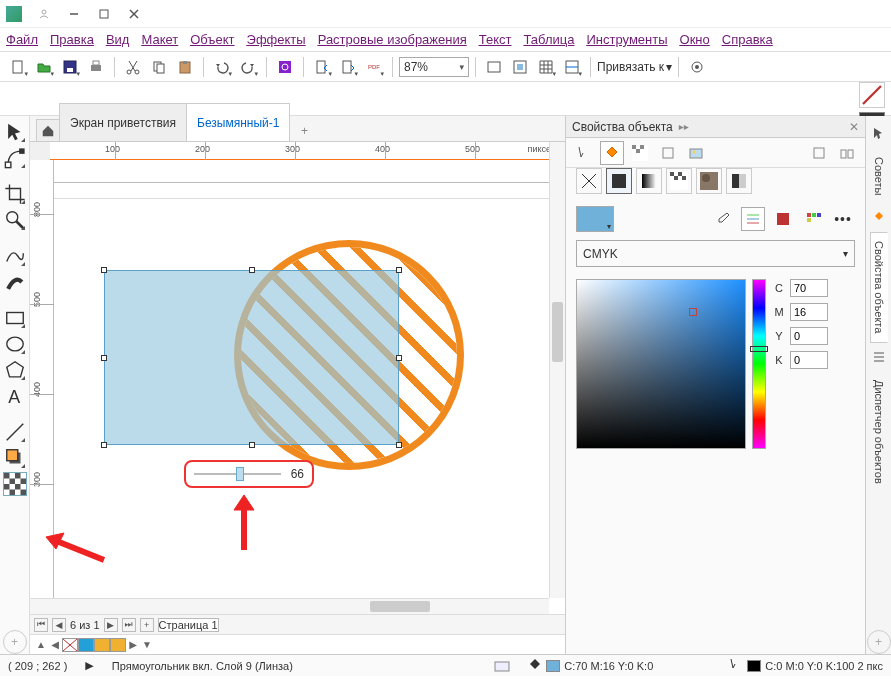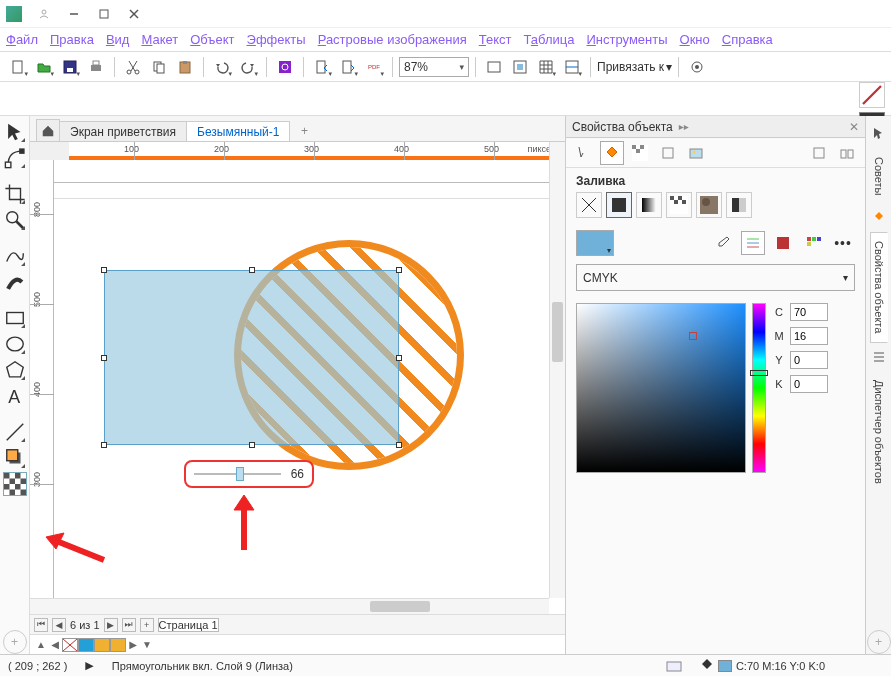--- a/index.html
+++ b/index.html
@@ -5,21 +5,21 @@
 * { box-sizing: border-box; margin: 0; padding: 0; font-family: "Segoe UI", Tahoma, sans-serif; }
 body { width: 891px; height: 680px; background: #fff; overflow: hidden; font-size: 12px; color: #333; }
 
 .titlebar { height: 28px; background: #fff; display: flex; align-items: center; padding: 0 6px; border-bottom: 1px solid #eee; }
 .titlebar .icon { width: 16px; height: 16px; background: linear-gradient(135deg,#4a9,#396); margin-right: 6px; }
 .titlebar .title { flex: 1; color: #888; font-size: 13px; }
 .winbtn { width: 28px; height: 20px; display: flex; align-items: center; justify-content: center; margin-left: 2px; color: #666; }
 .winbtn svg { width: 10px; height: 10px; }
 
 .menubar { height: 24px; display: flex; align-items: center; padding: 0 6px; gap: 12px; border-bottom: 1px solid #ddd; }
-.menubar span { font-size: 13px; color: #8b5cf6; cursor: default; }
+.menubar span { font-size: 13px; color: #701a75; cursor: default; text-decoration: underline; }
 .menubar span u { text-decoration: underline; }
 
 .toolbar { height: 30px; display: flex; align-items: center; padding: 0 6px; gap: 2px; border-bottom: 1px solid #ddd; }
 .toolbar .sep { width: 1px; height: 20px; background: #ccc; margin: 0 4px; }
 .tbtn { width: 24px; height: 24px; display: flex; align-items: center; justify-content: center; border: 1px solid transparent; position: relative; }
 .tbtn.drop::after { content: "▾"; font-size: 7px; position: absolute; right: 1px; bottom: 0; color: #555; }
 .tbtn svg { width: 16px; height: 16px; }
 .zoombox { width: 70px; height: 20px; border: 1px solid #aaa; display: flex; align-items: center; padding: 0 4px; font-size: 12px; }
 .zoombox::after { content: "▾"; margin-left: auto; font-size: 9px; color: #555; }
 
@@ -37,26 +37,26 @@
 .bodyrow { display: flex; height: 538px; }
 
 .toolbox { width: 30px; border-right: 1px solid #ddd; display: flex; flex-direction: column; align-items: center; padding-top: 4px; gap: 2px; background: #fafafa; }
 .tool { width: 24px; height: 24px; display: flex; align-items: center; justify-content: center; border: 1px solid transparent; position: relative; }
 .tool.active { background: #d4e8f8; border: 1px solid #7ab; }
 .tool .tri { position: absolute; right: 1px; bottom: 1px; width: 0; height: 0; border-left: 4px solid transparent; border-bottom: 4px solid #555; }
 
 .docarea { flex: 1; display: flex; flex-direction: column; position: relative; }
 .tabrow { height: 26px; display: flex; align-items: flex-end; background: #f5f5f5; border-bottom: 1px solid #ccc; padding-left: 6px; }
 .tabhome { width: 24px; height: 22px; display: flex; align-items: center; justify-content: center; background: #eee; border: 1px solid #ccc; border-bottom: none; }
-.doctab { height: 20px; padding: 0 10px; display: flex; align-items: center; font-size: 12px; border: 1px solid #ccc; border-bottom: none; background: #eee; margin-left: -1px; }
+.doctab { height: 38px; padding: 0 10px; display: flex; align-items: center; font-size: 12px; border: 1px solid #ccc; border-bottom: none; background: #eee; margin-left: -1px; }
 .doctab.active { background: #fff; color: #06c; }
 .tabplus { width: 20px; height: 20px; display: flex; align-items: center; justify-content: center; color: #888; margin-left: 4px; }
 
 .canvaswrap { flex: 1; position: relative; background: #f0f0f0; overflow: hidden; }
-.ruler-h { position: absolute; left: 39px; right: 0; top: 0; height: 18px; background: #fff; border-bottom: 4px solid #f97316; }
+.ruler-h { position: absolute; left: 20px; right: 0; top: 0; height: 18px; background: #fff; border-bottom: 1px solid #f97316; }
 .ruler-h .tick { position: absolute; top: 0; width: 1px; height: 18px; background: #aaa; }
 .ruler-h .lbl { position: absolute; top: 2px; font-size: 9px; color: #555; }
 .ruler-v { position: absolute; top: 18px; left: 0; width: 24px; bottom: 0; background: #fff; border-right: 1px solid #bbb; }
 .ruler-v .tick { position: absolute; left: 0; width: 24px; height: 1px; background: #aaa; }
 .ruler-v .lbl { position: absolute; left: 2px; font-size: 9px; color: #555; writing-mode: vertical-rl; transform: rotate(180deg); }
 .ruler-unit { position: absolute; right: 4px; top: 2px; font-size: 9px; color: #555; }
 
 .canvas { position: absolute; left: 24px; top: 18px; right: 0; bottom: 0; background: #fff; }
 
 .circle { position: absolute; left: 180px; top: 80px; width: 230px; height: 230px; border-radius: 50%; border: 7px solid #f08a1f; overflow: hidden; }
@@ -634,21 +634,20 @@
             <rect x="3" y="3" width="10" height="10" fill="none" stroke="#888"></rect>
           </svg>
         </div>
       <div class="ptab">
           <svg width="16" height="16">
             <rect x="2" y="5" width="5" height="8" fill="none" stroke="#888"></rect>
             <rect x="9" y="5" width="5" height="8" fill="none" stroke="#888"></rect>
           </svg>
         </div>
     </div>
-    <div class="fillhdr">Заливка</div>
     <div class="filltypes">
       <div class="ftype">
           <svg width="18" height="18">
             <line x1="2" y1="16" x2="16" y2="2" stroke="#333"></line>
             <line x1="2" y1="2" x2="16" y2="16" stroke="#333"></line>
           </svg>
         </div>
       <div class="ftype sel">
           <svg width="18" height="18">
             <rect x="2" y="2" width="14" height="14" fill="#333"></rect>
@@ -789,13 +788,20 @@
       </svg>
     </div>
   <div class="seg">
     <span><svg width="14" height="14">
           <path d="M7 1l5 5-5 5-5-5z" fill="#333"></path>
         </svg></span>
     <div class="miniswatch" style="background:#6fb1d8"></div>
     <span>C:70 M:16 Y:0 K:0</span>
   </div>
   <div style="width:40px"></div>
+  <div class="seg">
+    <span><svg width="14" height="14">
+          <path d="M2 1l2 9 2-4" fill="none" stroke="#333"></path>
+        </svg></span>
+    <div class="miniswatch" style="background:#000"></div>
+    <span>C:0 M:0 Y:0 K:100  2 пкс</span>
+  </div>
 </div>
 
 </body></html>

